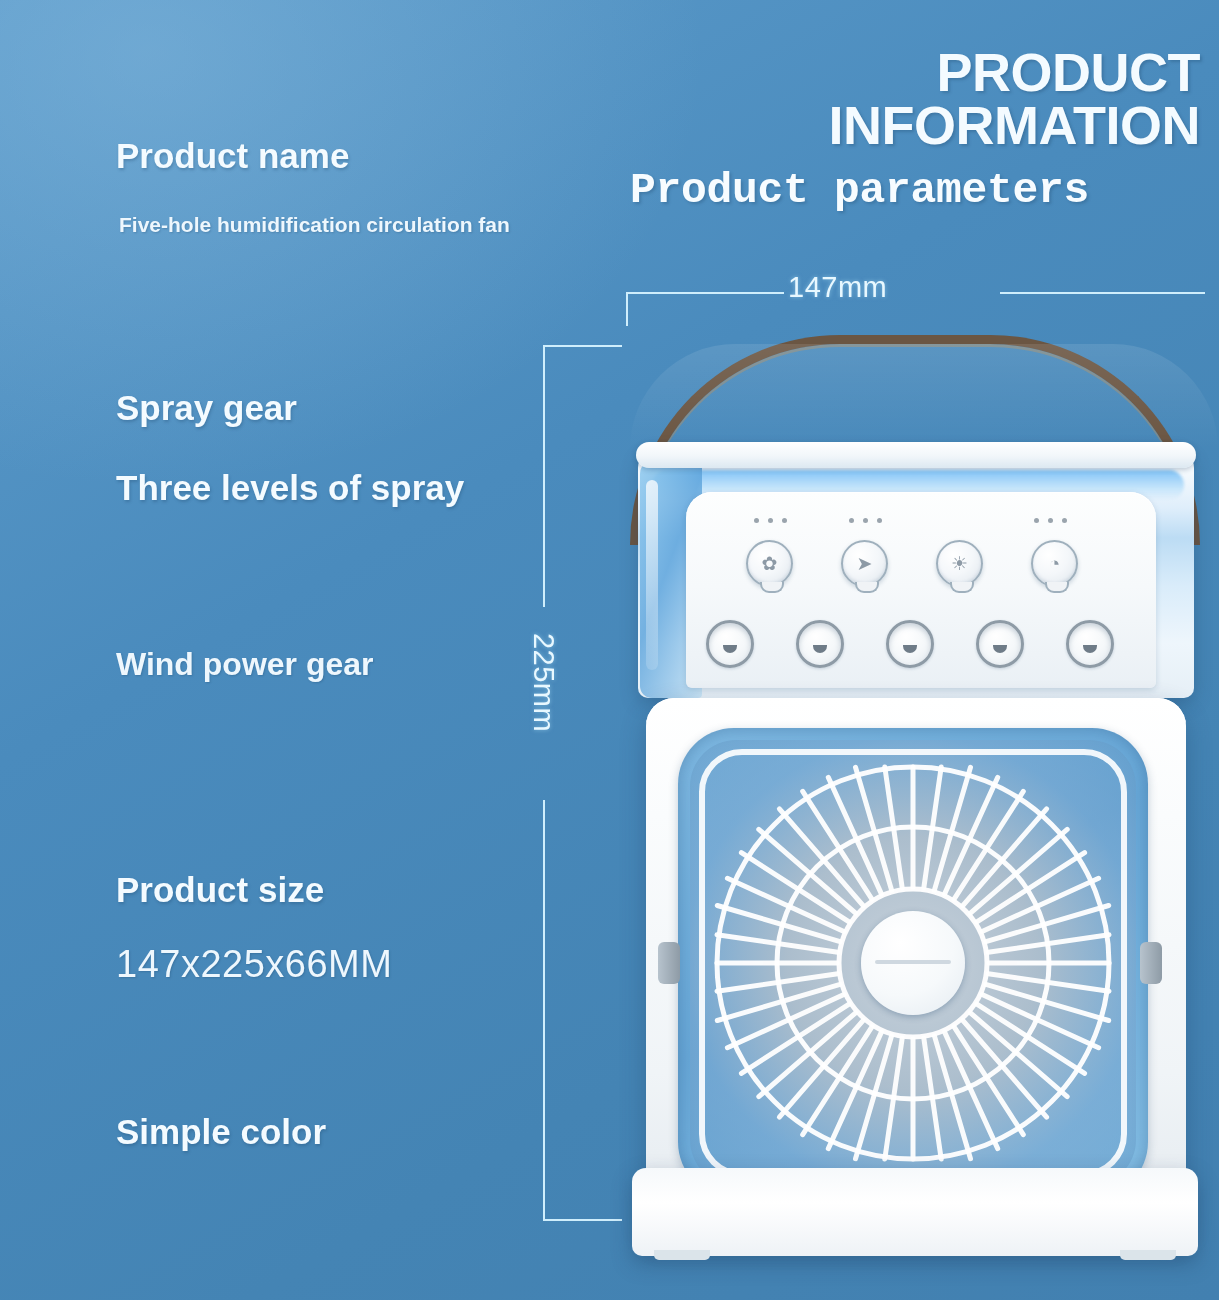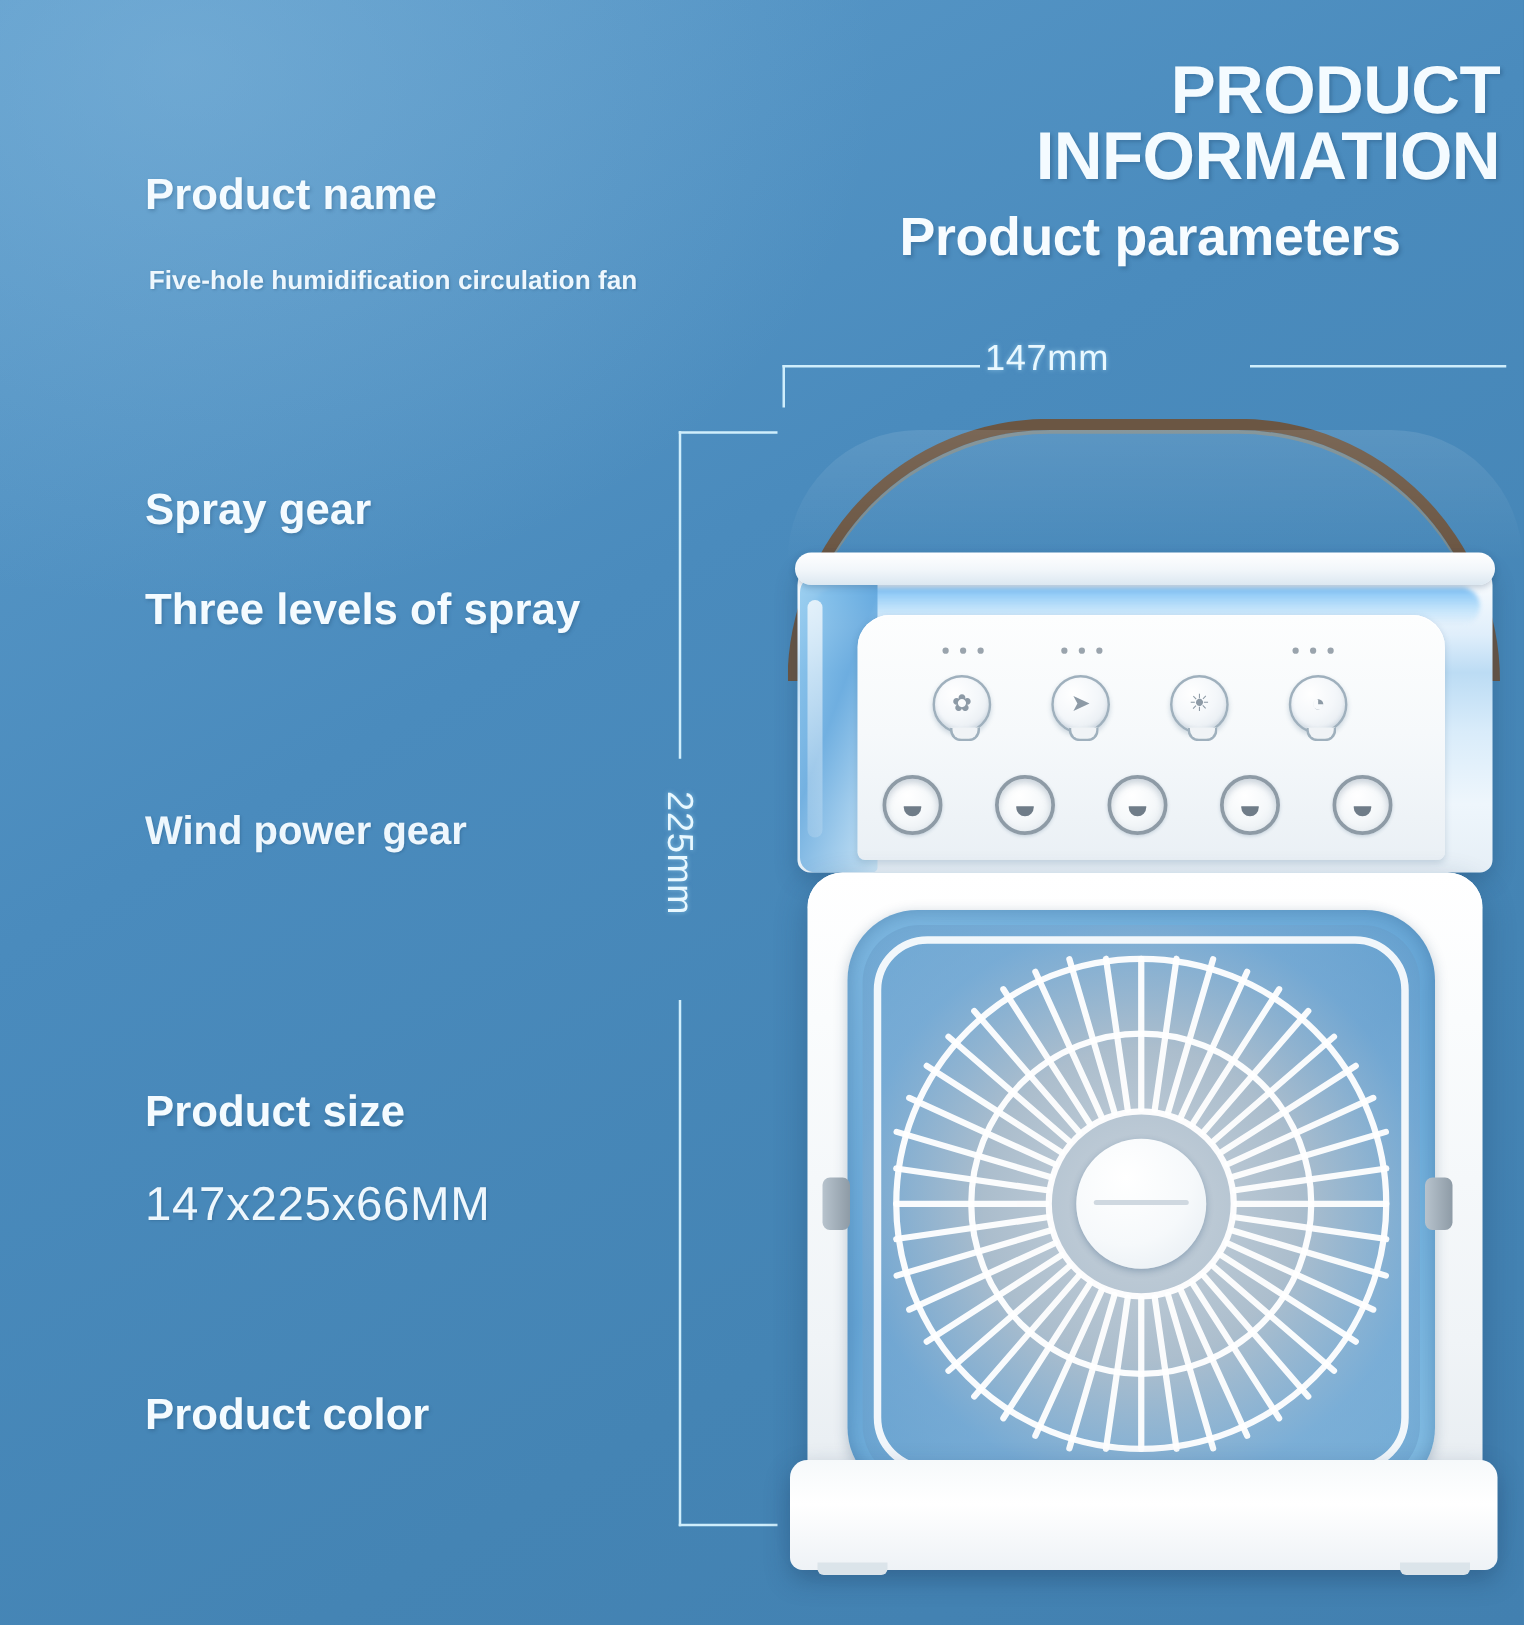--- a/index.html
+++ b/index.html
@@ -34,26 +34,27 @@
     line-height: 0.99;
     letter-spacing: -0.5px;
     color: #f4fbff;
     text-shadow: 2px 2px 3px rgba(30,70,105,0.30);
   }
   .hdr-sub {
     position: absolute;
     left: 630px;
     top: 166px;
     width: 580px;
-    text-align: center;
+    text-align: left;
     font-size: 43px;
     font-weight: bold;
     color: #f7fcff;
     letter-spacing: -0.3px;
     text-shadow: 2px 2px 3px rgba(30,70,105,0.28);
+    font-family: Liberation Mono, monospace;
   }
 
   
   .spec { position: absolute; }
   .spec-title {
     font-size: 35px;
     font-weight: bold;
     color: #f4fbff;
     letter-spacing: 0px;
     line-height: 1.12;
@@ -340,21 +341,21 @@
   <div class="spec" id="spec-wind">
     <div class="spec-value" style="font-size:32px;font-weight:bold;">Wind power gear</div>
   </div>
 
   <div class="spec" id="spec-size">
     <div class="spec-title">Product size</div>
     <div class="spec-value big">147x225x66MM</div>
   </div>
 
   <div class="spec" id="spec-color">
-    <div class="spec-title">Product color</div>
+    <div class="spec-title">Simple color</div>
   </div>
 
   <div class="measure-line" id="mh-left"></div>
   <div class="measure-line" id="mh-right"></div>
   <div class="measure-line" id="mh-tick-l"></div>
   <div id="mh-label">147mm</div>
 
   <div class="measure-line" id="mv-line"></div>
   <div class="measure-line" id="mv-line-b"></div>
   <div class="measure-line" id="mv-tick-t"></div>

